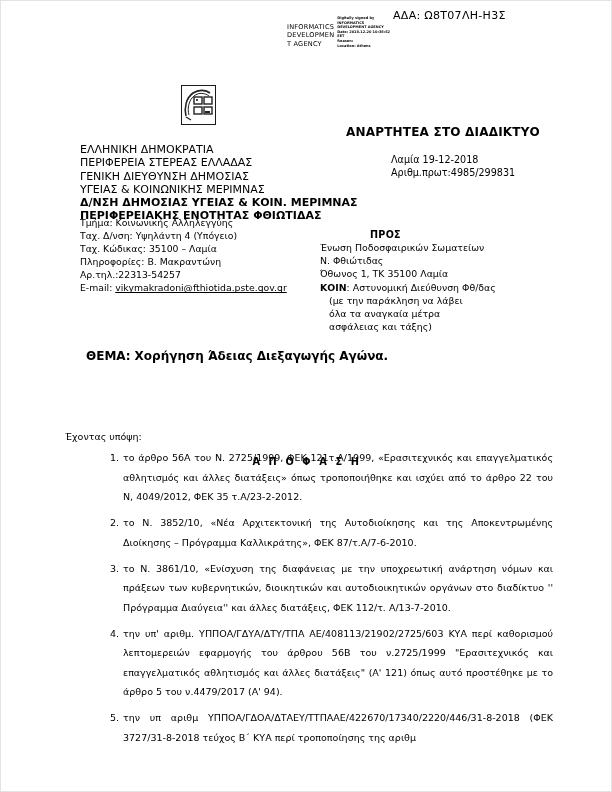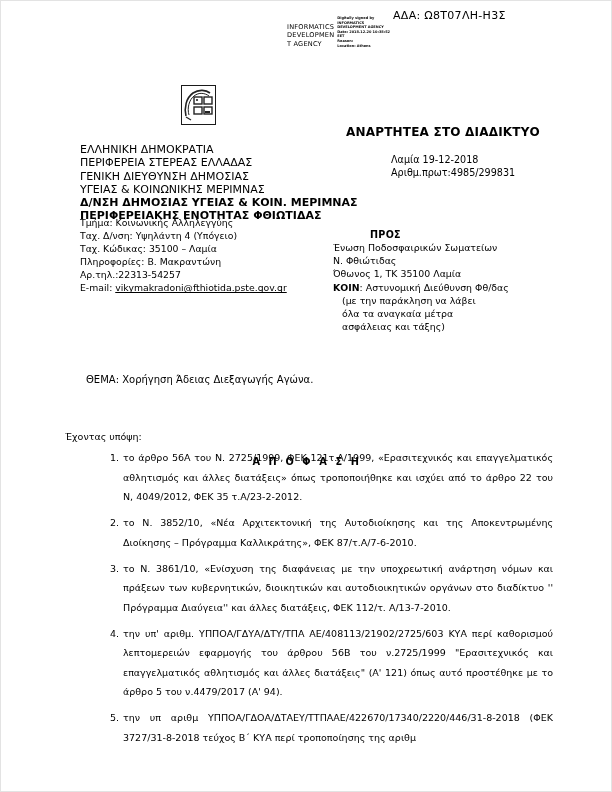--- a/index.html
+++ b/index.html
@@ -112,37 +112,37 @@
   .pros-title {
     position: absolute;
     left: 369px;
     top: 228px;
     font-size: 9.6px;
     font-weight: bold;
     letter-spacing: 0.3px;
   }
   .pros-body {
     position: absolute;
-    left: 332px;
+    left: 319px;
     top: 240px;
     width: 280px;
     font-size: 9.4px;
     line-height: 13.2px;
     white-space: nowrap;
   }
   .pros-body .b { font-weight: bold; margin-top: 24px; }
   .pros-body .ind { padding-left: 9px; }
 
   
   .subject {
     position: absolute;
     left: 85px;
-    top: 373px;
-    font-size: 10px;
-    font-weight: normal;
+    top: 348px;
+    font-size: 12px;
+    font-weight: bold;
     white-space: nowrap;
   }
 
   
   .decision-heading {
     position: absolute;
     left: 0;
     top: 415px;
     width: 612px;
     text-align: center;

